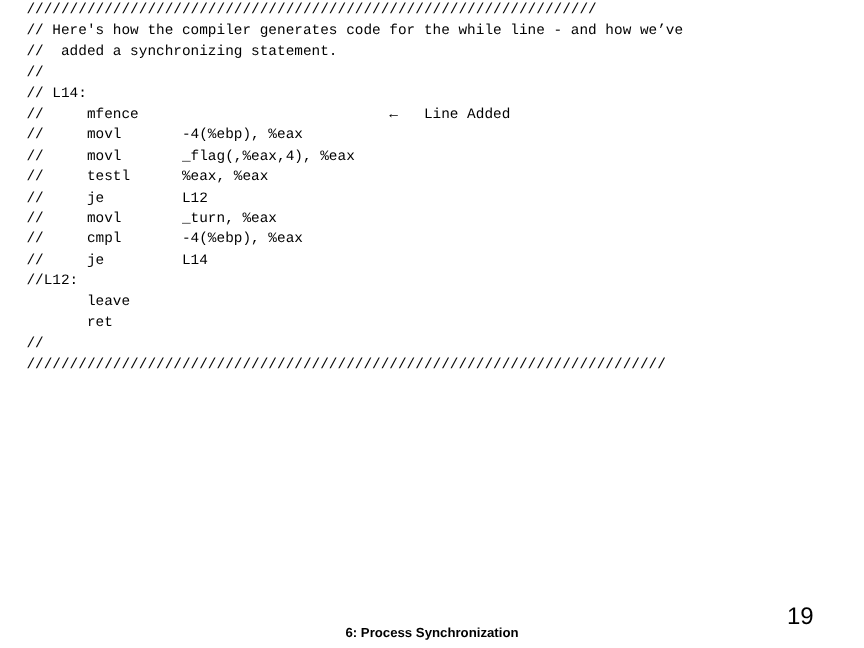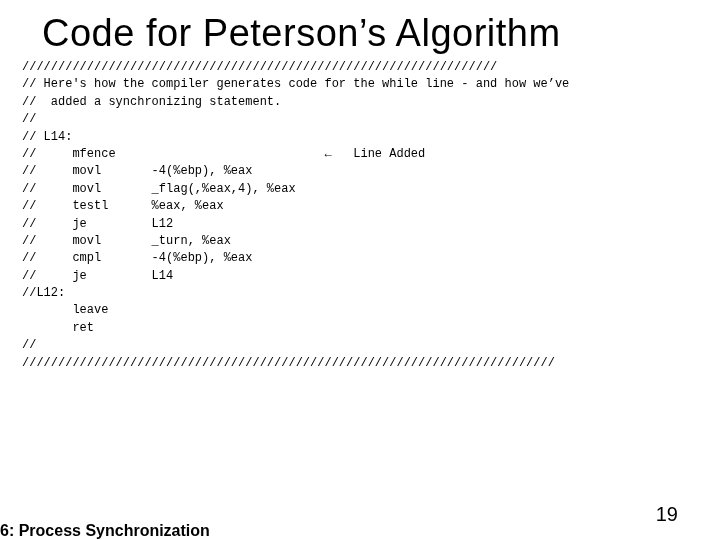--- a/index.html
+++ b/index.html
@@ -36,39 +36,38 @@
     position: absolute;
     bottom: 18px;
     left: 0;
     width: 720px;
     box-sizing: border-box;
   }
   .footer-center {
     position: absolute;
     left: 0;
     right: 0;
-    text-align: left;
-    font-size: 16px;
+    text-align: center;
+    font-size: 11px;
     font-weight: bold;
     font-family: Arial, Helvetica, sans-serif;
   }
   .footer-right {
     position: absolute;
     right: 42px;
     bottom: -4px;
     font-size: 20px;
     font-family: Arial, Helvetica, sans-serif;
     text-align: right;
   }
 </style>
 </head>
 <body>
 
 <div class="slide">
-  <div class="title">Code for Peterson’s Algorithm</div>
   <div class="code" id="code-block">//////////////////////////////////////////////////////////////////
 // Here's how the compiler generates code for the while line - and how we’ve
 //  added a synchronizing statement.
 //
 // L14:
 //     mfence                             ←   Line Added
 //     movl       -4(%ebp), %eax
 //     movl       _flag(,%eax,4), %eax
 //     testl      %eax, %eax
 //     je         L12

